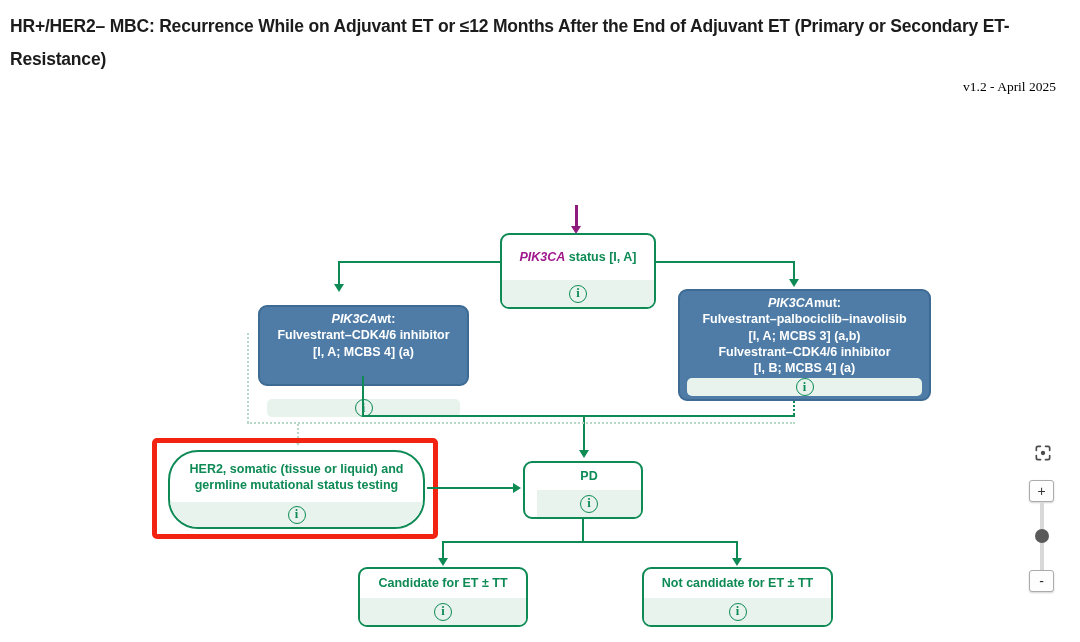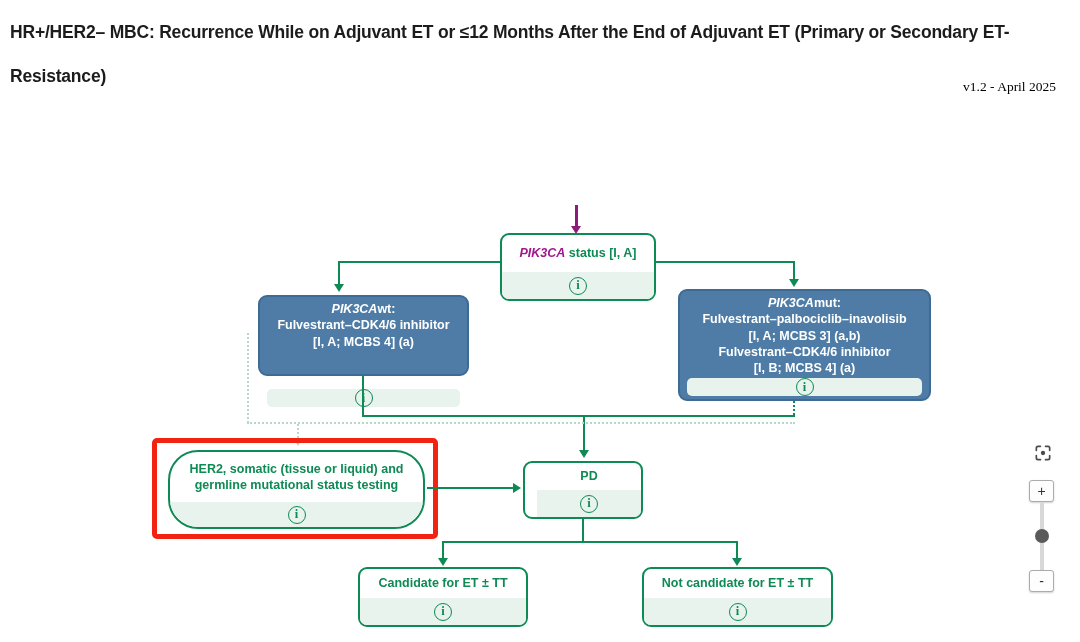--- a/index.html
+++ b/index.html
@@ -1,20 +1,20 @@
 <!DOCTYPE html>
 <html><head>
 <meta charset="utf-8">
 <style>
   * { margin:0; padding:0; box-sizing:border-box; }
   body { background:#ffffff; font-family:"Liberation Sans", sans-serif; }
   #stage { position:relative; width:1080px; height:642px; background:#ffffff; overflow:hidden; }
 
   .page-title { position:absolute; left:10px; top:10px; width:1040px;
-    font-size:17.5px; font-weight:bold; color:#1c1c1c; line-height:44px; letter-spacing:-0.2px; }
+    font-size:17.5px; font-weight:bold; color:#1c1c1c; line-height:33px; letter-spacing:-0.2px; }
   .version { position:absolute; right:24px; top:79px; font-size:13.5px; color:#000000;font-family:Liberation Serif, serif; }
 
   
   .pbox { position:absolute; left:450px; top:117px; width:255px; height:88px;
     background:#8E1A7C; border-radius:7px; color:#ffffff; font-weight:bold; font-size:12.5px;
     line-height:1.32; text-align:center; display:flex; flex-direction:column; justify-content:center;
     padding:4px 8px; }
 
   
   .gbox { position:absolute; background:#ffffff; border:2.5px solid #0E8A55; border-radius:9px;
@@ -76,38 +76,38 @@
 
 <div id="stage">
 
   <div class="page-title">HR+/HER2– MBC: Recurrence While on Adjuvant ET or ≤12 Months After the End of Adjuvant ET (Primary or Secondary ET-Resistance)</div>
   <div class="version">v1.2 - April 2025</div>
 
 
   <div class="pline" style="left:575px; top:205px; width:2.5px; height:22px;"></div>
   <div class="arr-down purple" style="left:571px; top:226px;"></div>
 
-  <div class="gbox" style="left:500px; top:233px; width:156px; height:68px;">
+  <div class="gbox" style="left:500px; top:233px; width:156px; height:76px;">
     <div class="gtitle">
       <span><span class="gene-magenta">PIK3CA</span><span> status [I, A]</span></span>
     </div>
     <div class="gfooter" style="height:27px;">
       <span class="info-icon">i</span>
     </div>
   </div>
 
   <div class="line" style="left:339px; top:261px; width:161px; height:2px;"></div>
   <div class="line" style="left:338px; top:261px; width:2px; height:24px;"></div>
   <div class="arr-down" style="left:334px; top:284px;"></div>
 
   <div class="line" style="left:656px; top:261px; width:138px; height:2px;"></div>
   <div class="line" style="left:793px; top:261px; width:2px; height:19px;"></div>
   <div class="arr-down" style="left:789px; top:279px;"></div>
 
-  <div class="bbox" style="left:258px; top:295px; width:211px; height:81px;gap:37px;">
+  <div class="bbox" style="left:258px; top:305px; width:211px; height:81px;gap:37px;">
     <div class="btext">
       <div><span class="gene">PIK3CA</span><span>wt:</span></div>
       <div>Fulvestrant–CDK4/6 inhibitor</div>
       <div>[I, A; MCBS 4] (a)</div>
     </div>
     <div class="bstrip">
       <span class="info-icon">i</span>
     </div>
   </div>
 

